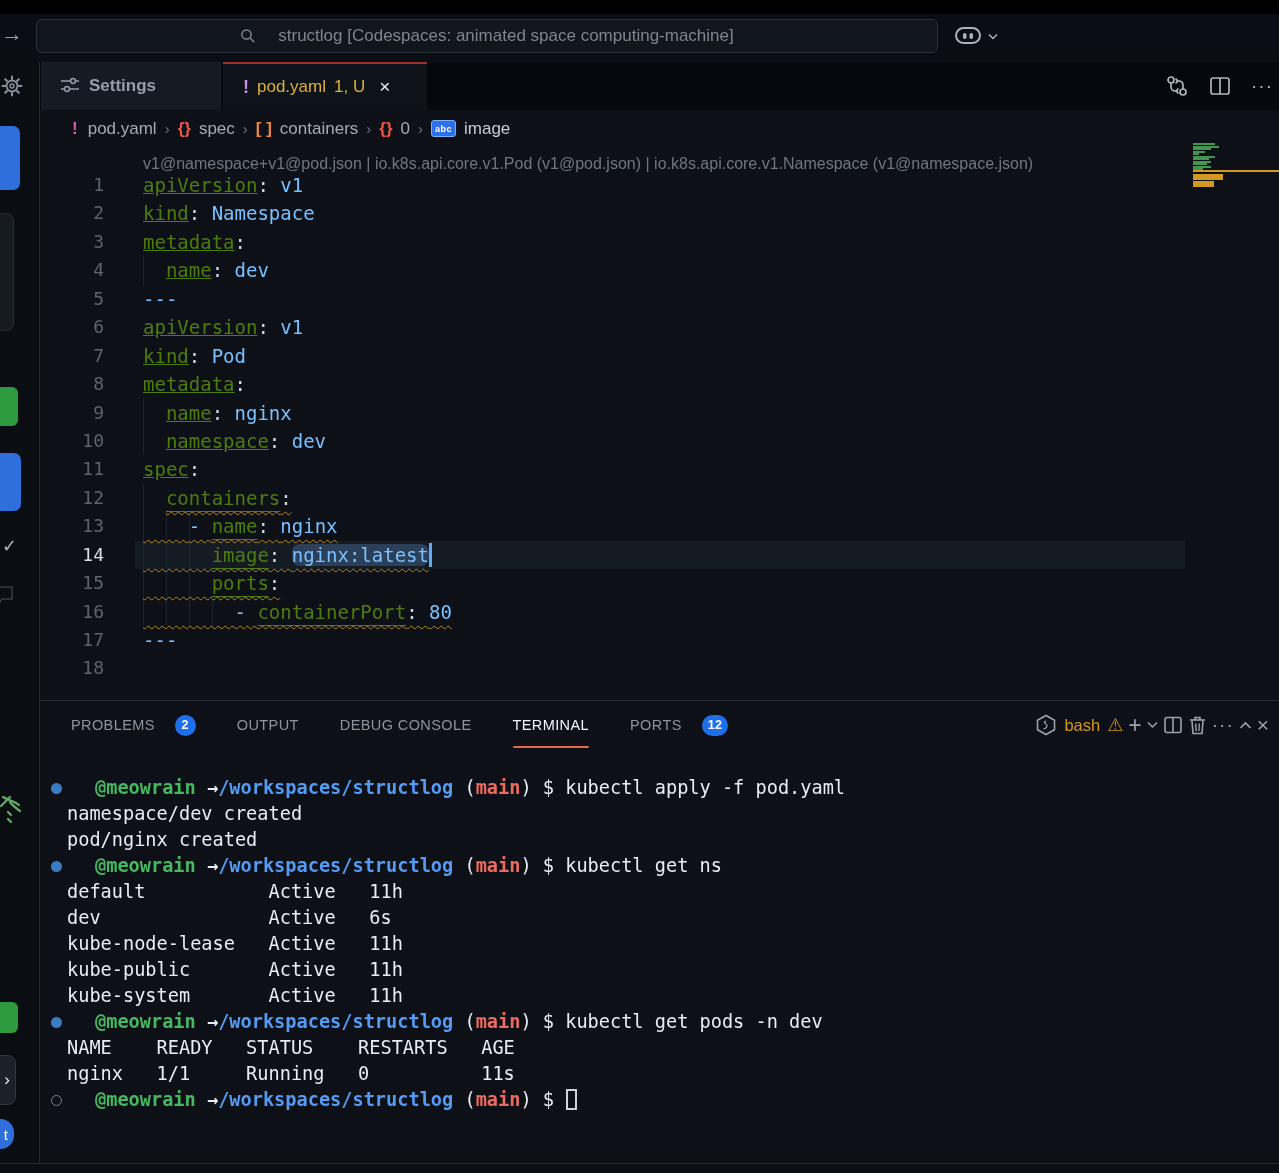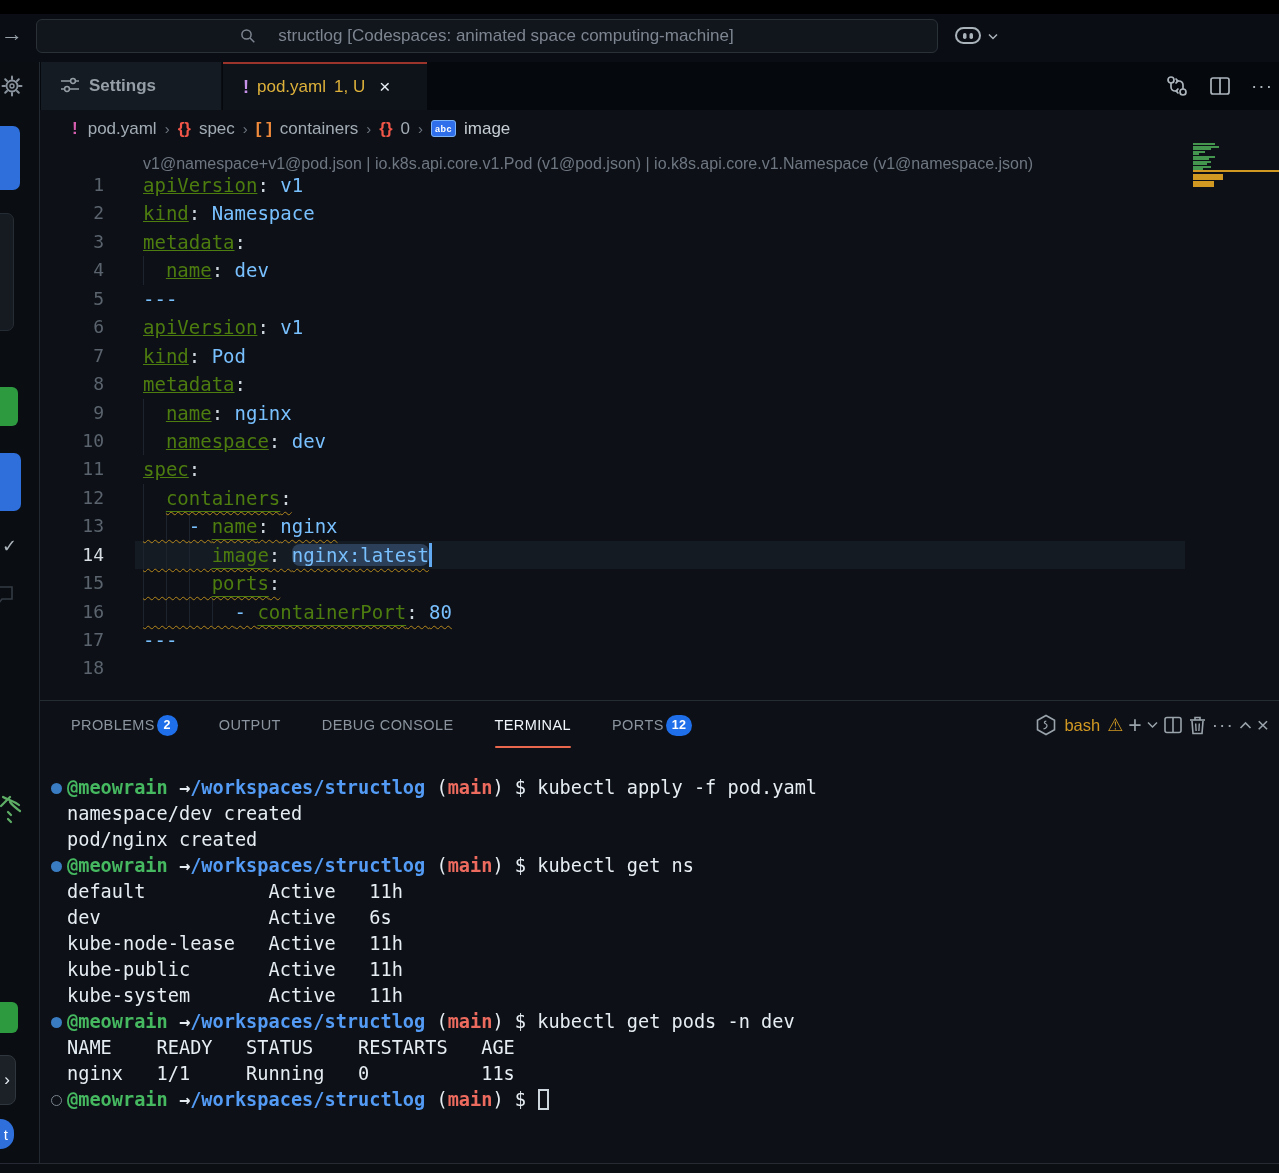--- a/index.html
+++ b/index.html
@@ -87,40 +87,40 @@
   
   .minimap { position:absolute; left:1153px; top:81px; width:86px; height:110px; }
   .mm-row { height:2px; margin-bottom:0.5px; background:#4fae58; opacity:0.85; }
   .mm-yline { position:absolute; left:0; top:26.5px; width:86px; height:2.4px; background:#d29922; }
   .mm-yblock1 { position:absolute; left:0; top:30.5px; width:30px; height:6px; background:#d29922; }
   .mm-yblock2 { position:absolute; left:0; top:37.5px; width:21px; height:6px; background:#d29922; }
 
   
   .panel { position:absolute; left:0; top:638px; width:1239px; height:463px; background:#0d1117; border-top:1px solid #262c34; }
   .panel-tabs { position:absolute; left:0; top:0; height:48px; display:flex; align-items:center; gap:41px; padding-left:31px; }
-  .p-tab { position:relative; height:48px; display:flex; align-items:center; gap:2px;
+  .p-tab { position:relative; height:48px; display:flex; align-items:center; gap:20px;
            font-size:14.5px; letter-spacing:0.4px; color:#8b949e; }
   .p-tab.active { color:#f0f6fc; }
   .p-tab.active::after { content:""; position:absolute; left:0; right:0; bottom:1px; height:2.5px; background:#e9684d; border-radius:2px; }
   .p-badge { display:inline-flex; align-items:center; justify-content:center; min-width:21px; height:21px;
              padding:0 6px; border-radius:11px; background:#1f6feb; color:#fff; font-size:12.5px; font-weight:700; }
   .panel-actions { position:absolute; right:10px; top:0; height:48px; display:flex; align-items:center; gap:5px; color:#9aa3ab; }
   .shell-group { display:flex; align-items:center; gap:7px; }
   .shell-label { color:#d29922; font-size:16.5px; }
   .shell-warn { color:#d29922; font-size:18px; }
   .pa-icon { font-size:19px; color:#9aa3ab; }
 
   
   .terminal { position:absolute; left:0; top:74px; width:1239px; }
   .t-line { position:relative; height:26px; line-height:26px; padding-left:27px;
             font-family:"DejaVu Sans Mono", monospace; font-size:18.6px; white-space:pre; color:#e6edf3; }
   .deco { position:absolute; left:11px; top:8px; width:11px; height:11px; border-radius:50%; }
   .deco.run { background:#3a7cc2; }
   .deco.open { border:1.5px solid #79828c; }
-  .tg { color:#45b860; font-weight:700; }
+  .tg { color:#45b860; font-weight:700;margin-left:28px; }
   .tb { color:#539bf5; font-weight:700; }
   .tr { color:#ec6a5e; font-weight:700; }
   .tw { color:#e6edf3; }
   .ta { color:#e6edf3; font-weight:700; }
   .t-cursor { display:inline-block; width:11px; height:21px; border:2px solid #cdd5dd; vertical-align:-4px; margin-left:1px; }
 
   .statusbar { position:absolute; left:0; top:1163px; width:1279px; height:10px; background:#0b0e13; border-top:1px solid #262b33; }
 
   svg { display:block; }
 </style>

